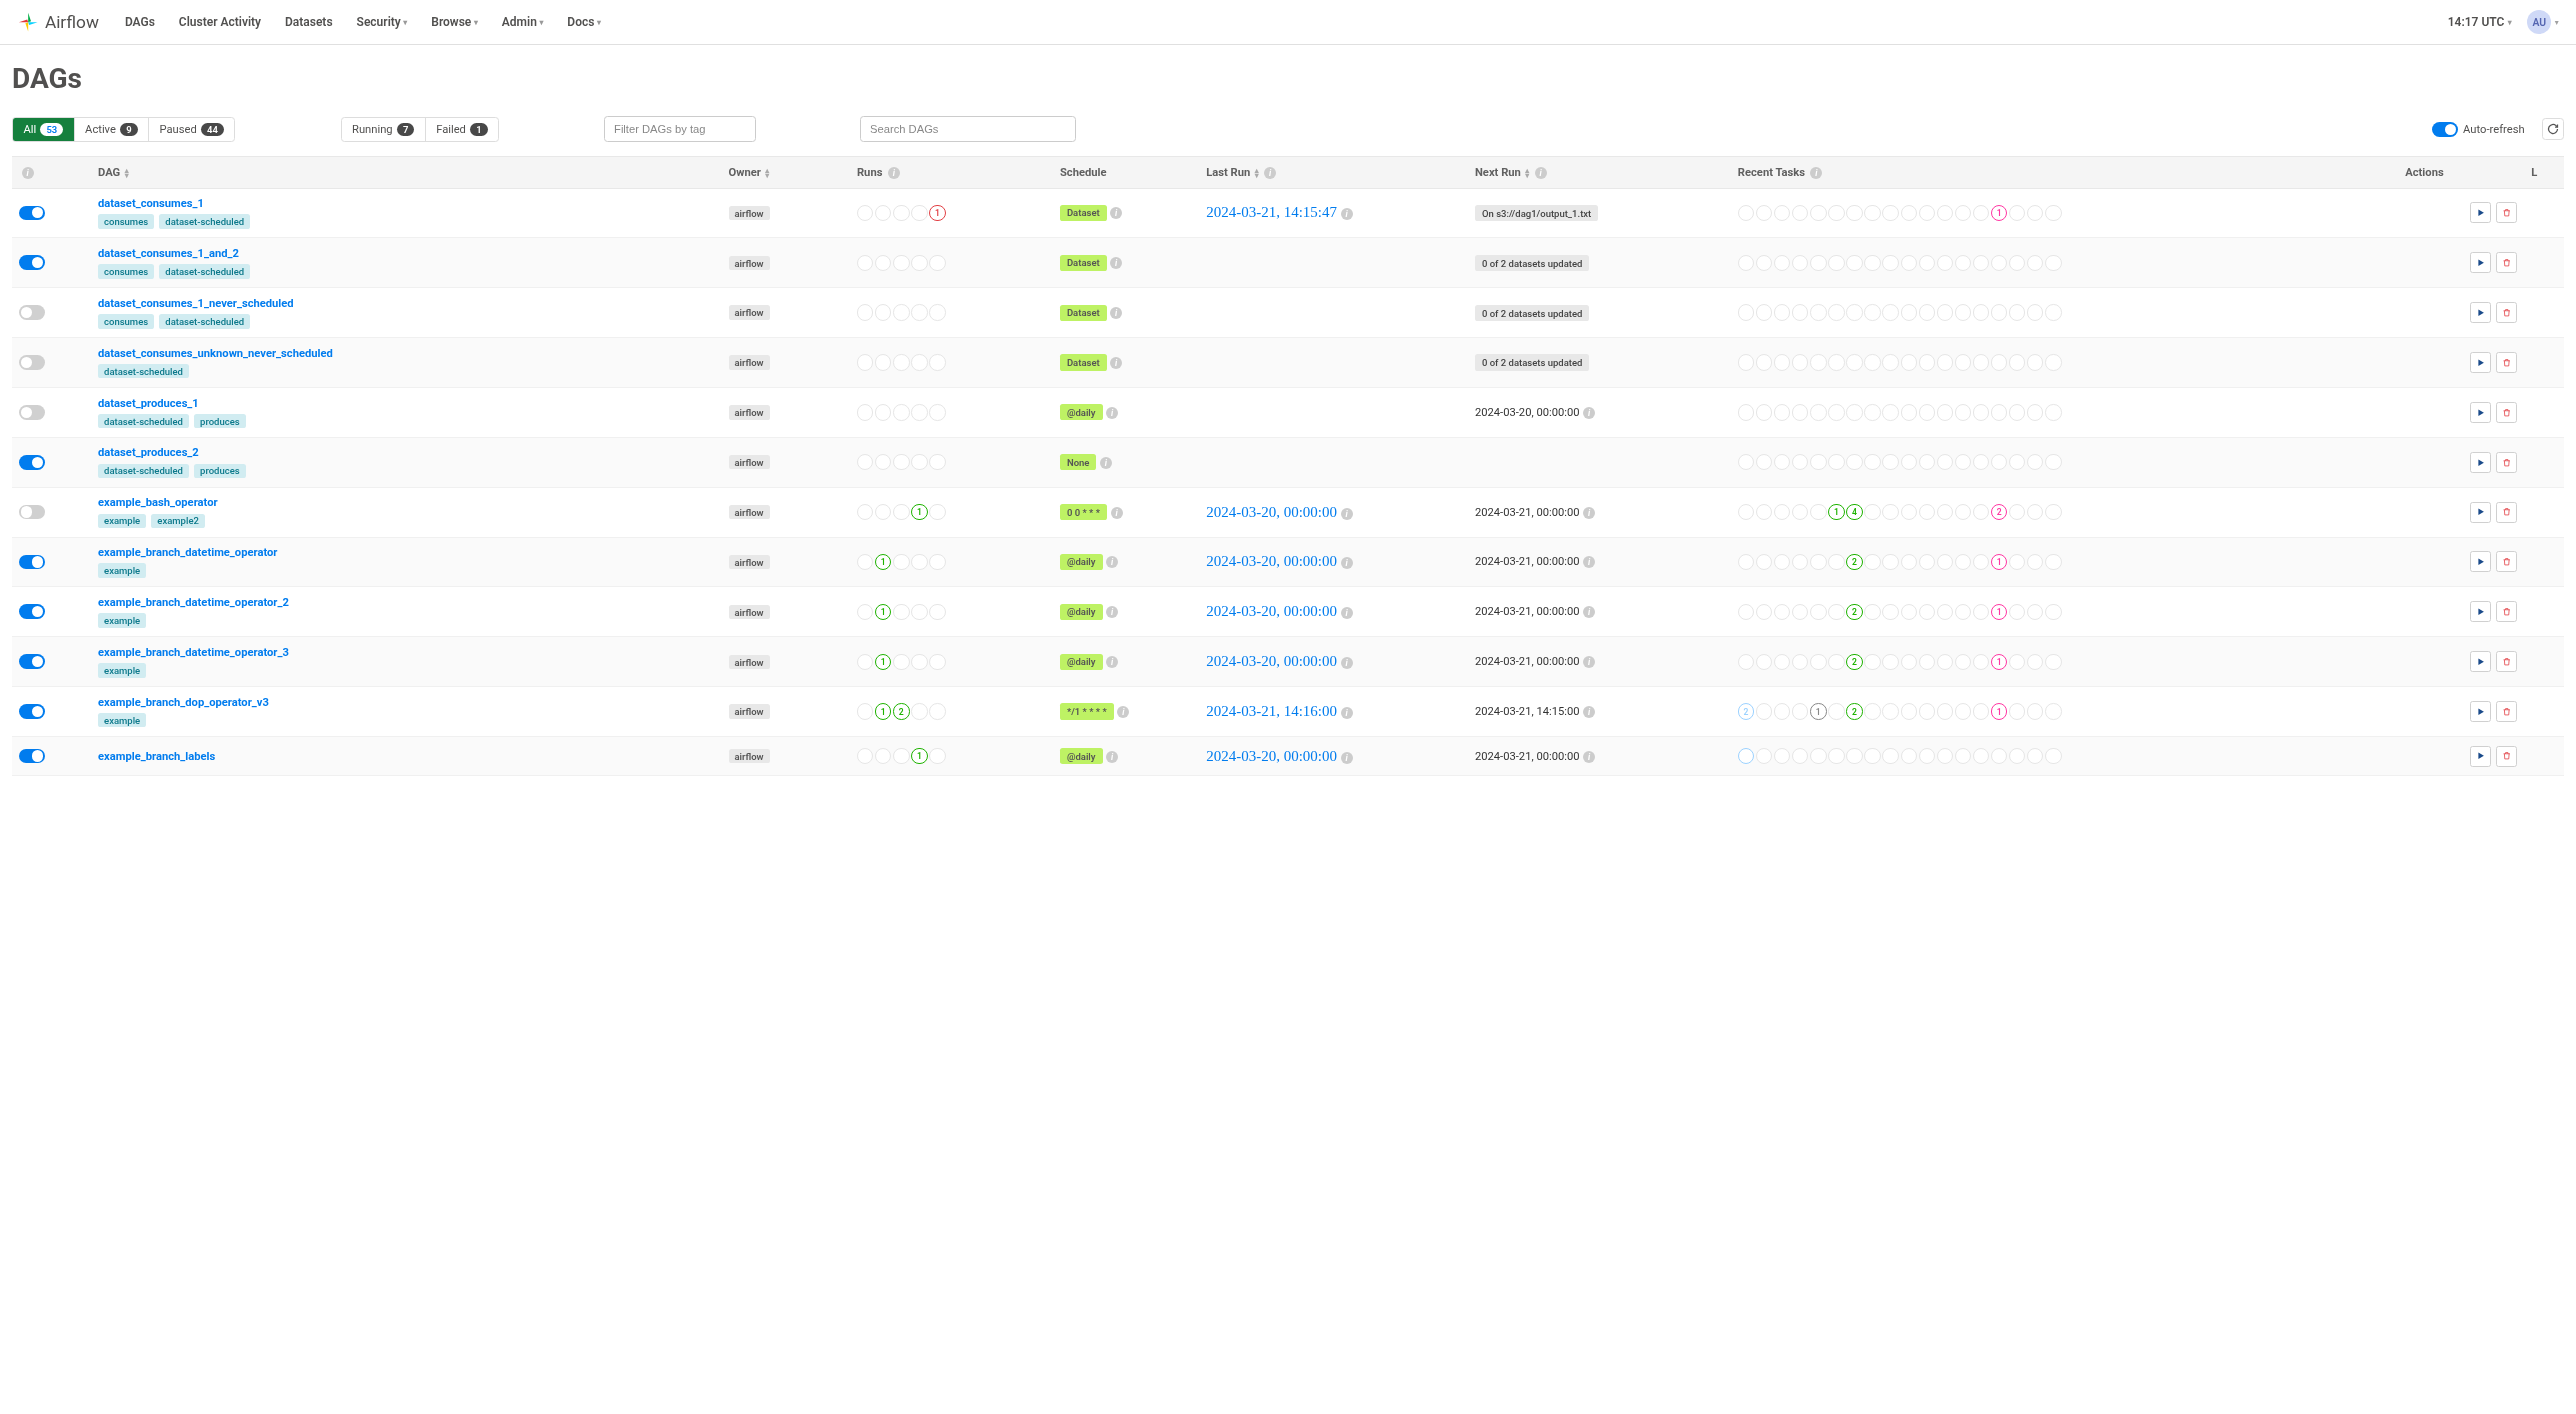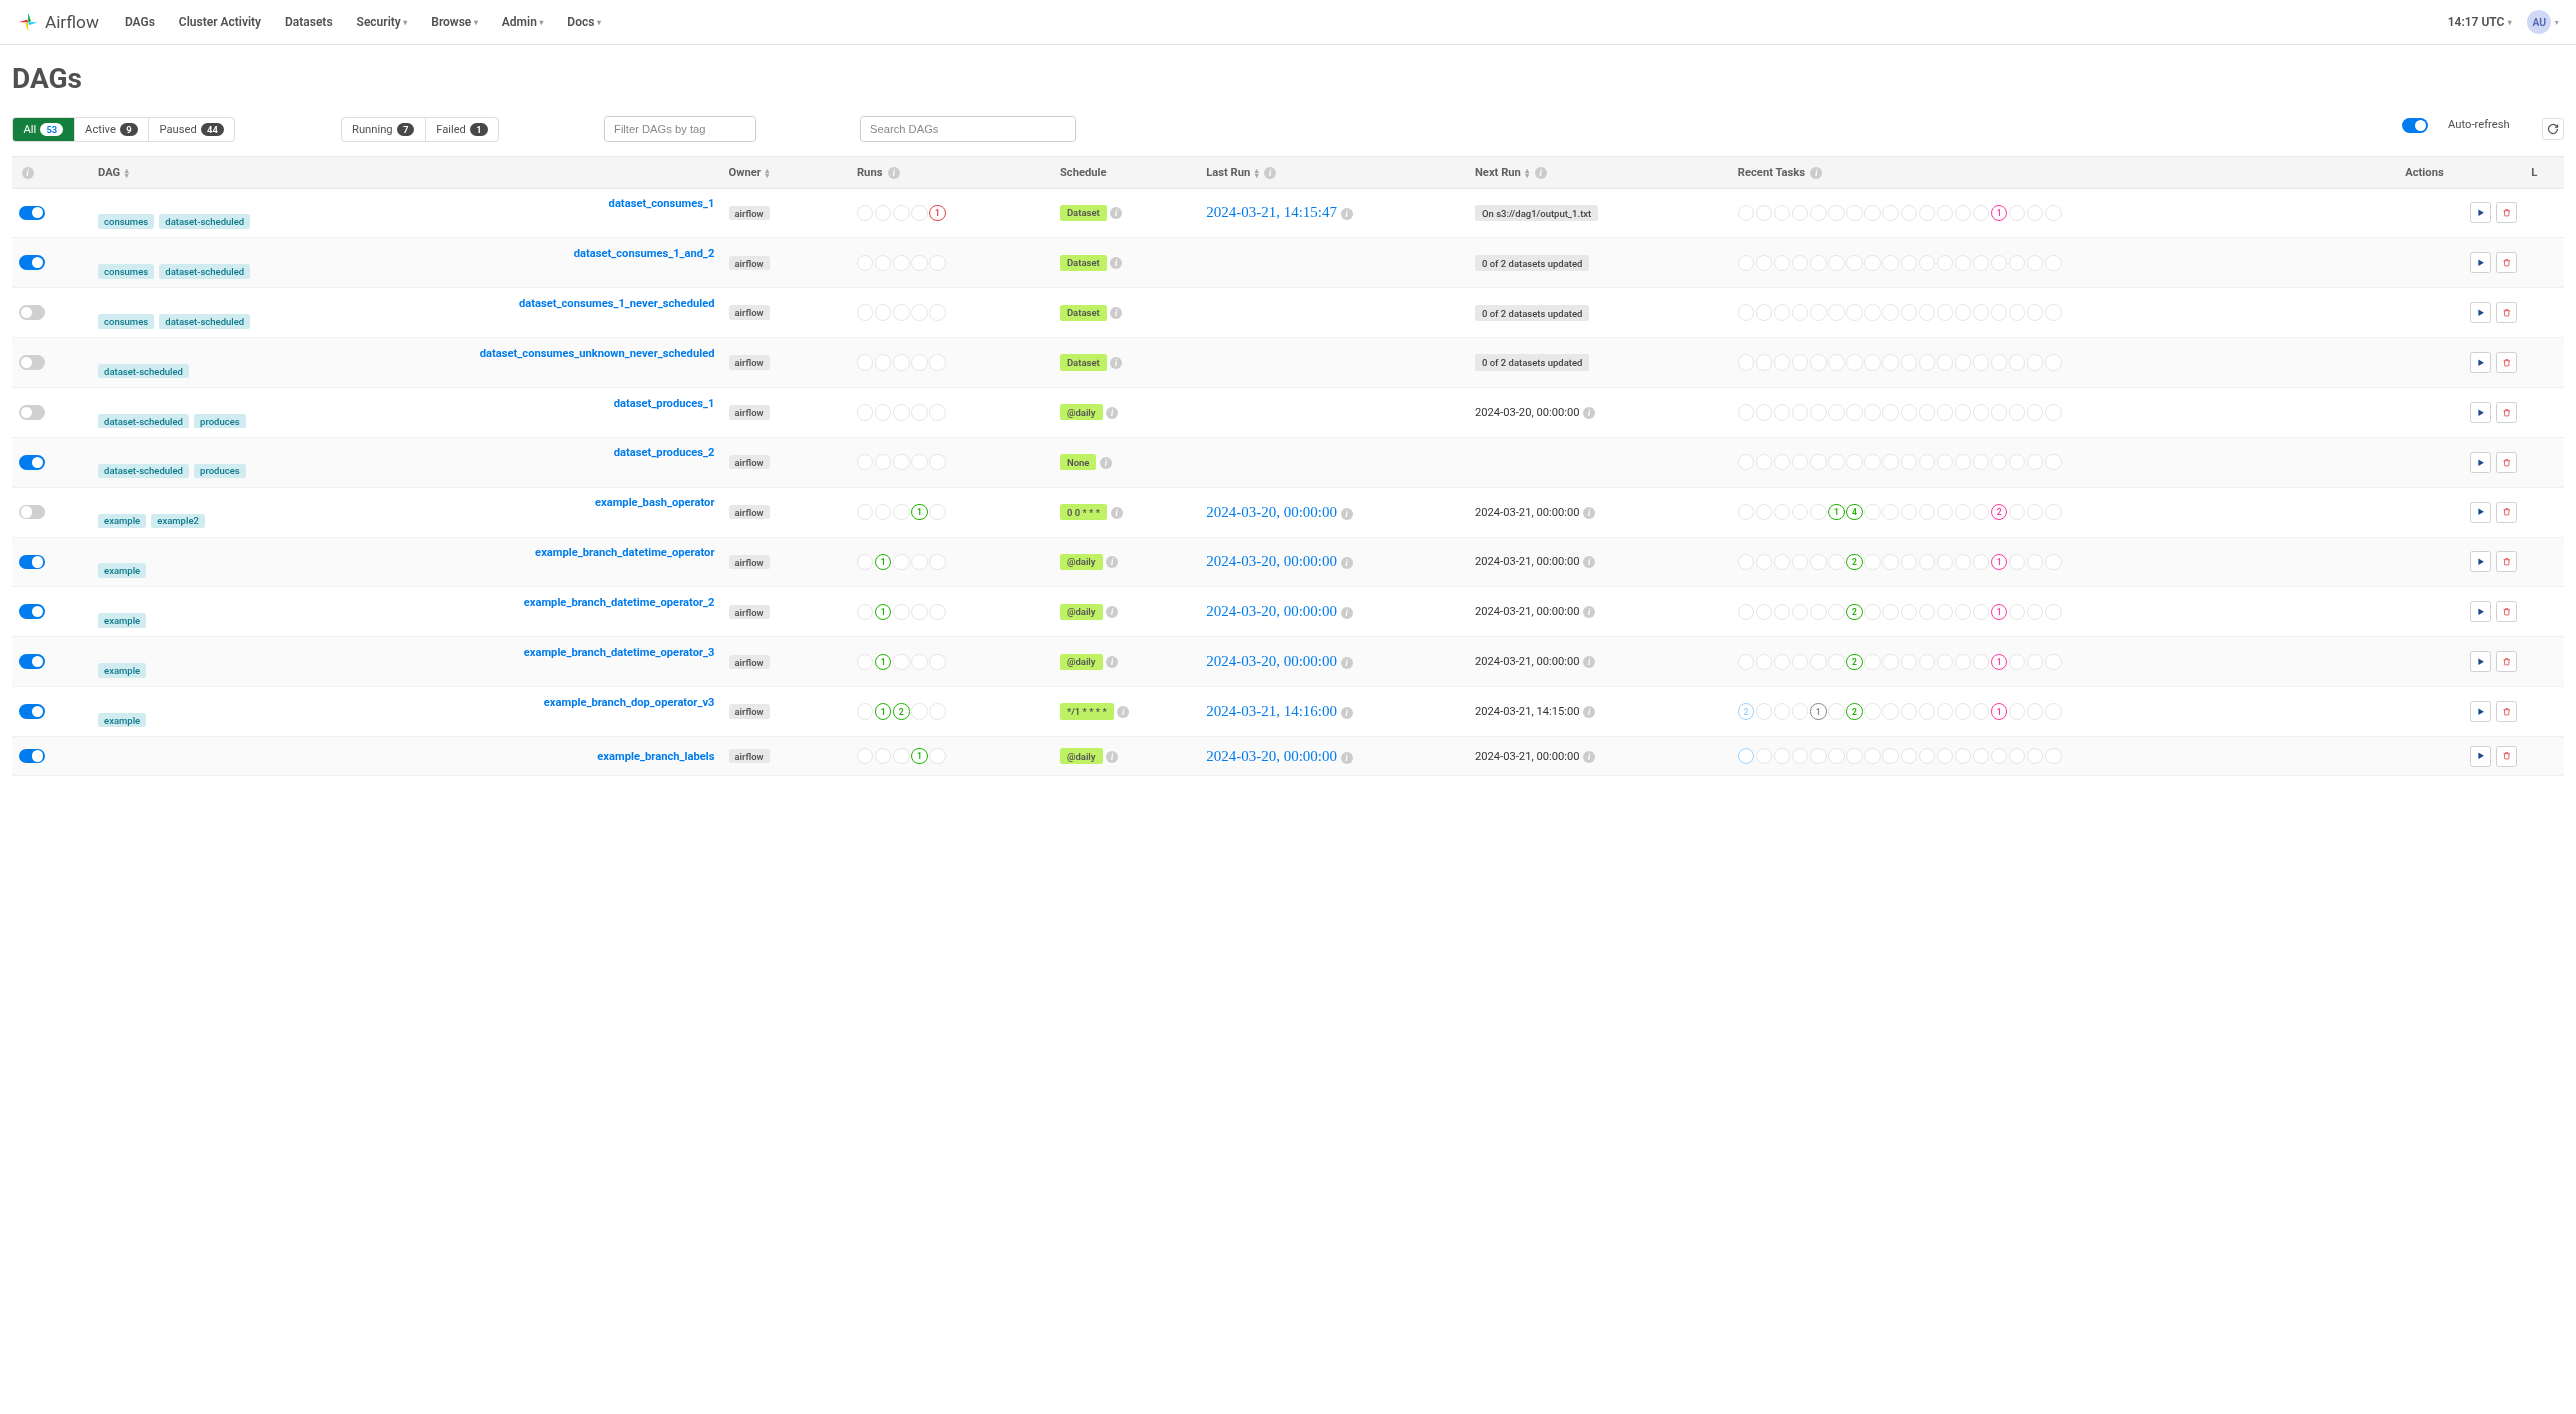--- a/index.html
+++ b/index.html
@@ -26,35 +26,35 @@
 
 .filters { display: flex; align-items: center; gap: 0; margin-bottom: 14px; }
 .pill-group { display: flex; border: 0.9px solid #ddd; border-radius: 3.5px; overflow: hidden; margin-right: 10.4px; }
 .pill-group .pill { padding: 5.2px 10.4px; font-size: 11.2px; color: #51504f; border-right: 0.9px solid #ddd; display: flex; align-items: center; gap: 4.3px; cursor: pointer; }
 .pill-group .pill:last-child { border-right: none; }
 .pill-group .pill.active { background: #15803d; color: #fff; }
 .pill .badge { background: #484848; color: #fff; border-radius: 7.8px; padding: 0.9px 6px; font-size: 9.5px; font-weight: 600; }
 .pill.active .badge { background: #fff; color: #017cee; }
 .filter-input { border: 0.9px solid #ccc; border-radius: 3.5px; padding: 6px 8.6px; font-size: 11.2px; width: 152px; color: #51504f; }
 .filter-input::placeholder { color: #888; }
-.auto-refresh { margin-left: auto; display: flex; align-items: flex-start; gap: 20px; font-size: 11.2px; color: #51504f; }
+.auto-refresh { margin-left: auto; display: flex; align-items: center; gap: 5px; font-size: 11.2px; color: #51504f; }
 .toggle { width: 26px; height: 14.7px; border-radius: 7.8px; background: #017cee; position: relative; }
 .toggle::after { content: ""; width: 11.2px; height: 11.2px; background: #fff; border-radius: 50%; position: absolute; top: 1.7px; right: 1.7px; }
 .refresh-btn { width: 22.4px; height: 22.4px; border: 0.9px solid #ddd; border-radius: 3.5px; display: flex; align-items: center; justify-content: center; margin-left: 12px; cursor: pointer; }
 
 
 .tbl { width: 100%; border-collapse: collapse; }
 .tbl thead th { background: #f5f5f5; font-size: 11.2px; font-weight: 700; color: #606060; text-align: left; padding: 8.6px 7px; border-top: 0.9px solid #e8e8e8; border-bottom: 0.9px solid #e8e8e8; }
 .tbl thead th .sort { font-size: 7.8px; color: #aaa; margin-left: 1.7px; display: inline-block; line-height: 5.2px; vertical-align: middle; }
 .tbl thead th .info-ic { display: inline-flex; vertical-align: middle; margin-left: 2.6px; }
 .tbl tbody tr { border-bottom: 0.9px solid #f0f0f0; }
 .tbl tbody tr:nth-child(even) { background: #fafafa; }
 .tbl td { padding: 8.6px 7px; vertical-align: middle; font-size: 11.2px; }
 .td-toggle { width: 38px; }
-.td-dag { width: 319px; text-align: right; }
+.td-dag { width: 319px; }
 .td-owner { width: 65px; }
 .td-runs { width: 93px; }
 .td-sched { width: 74px; }
 .td-last { width: 136px; }
 .td-next { width: 133px; }
 .td-tasks { width: 319px; }
 .td-actions { width: 48px; text-align: right; }
 .td-links { width: 7px; }
 
 

